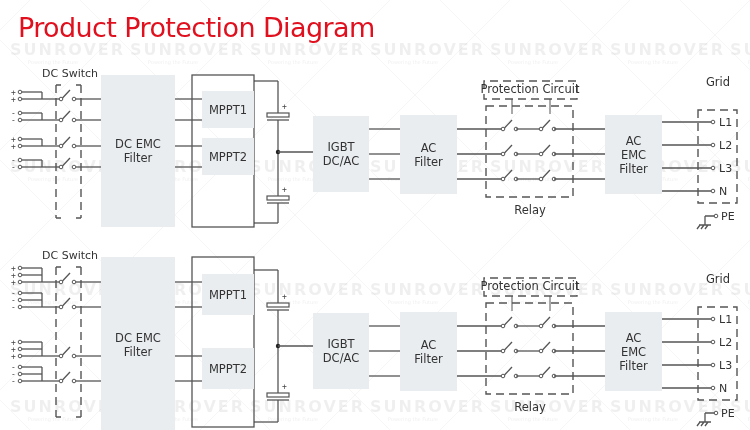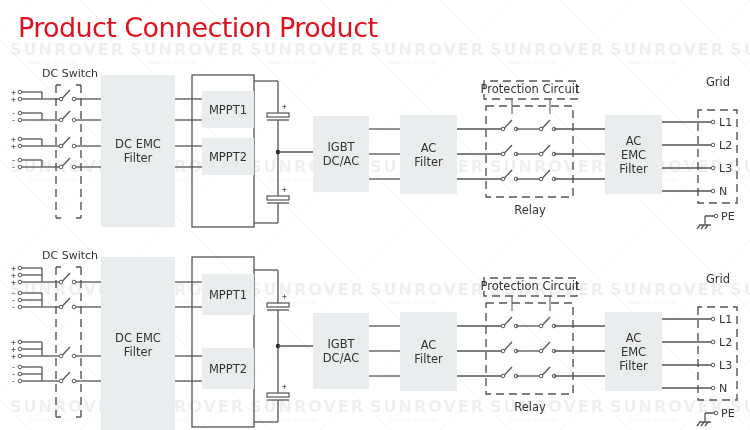--- a/index.html
+++ b/index.html
@@ -12,21 +12,21 @@
   .block{fill:#e9edf0;}
   .lbl{font-family:"DejaVu Sans",sans-serif;font-size:11px;fill:#333;}
   .blbl{font-family:"DejaVu Sans",sans-serif;font-size:11.5px;fill:#333;text-anchor:middle;}
   .pol{font-family:"DejaVu Sans Mono",monospace;font-size:8px;fill:#444;}
   .wm{font-family:"DejaVu Sans",sans-serif;font-size:16px;font-weight:bold;fill:#000;opacity:0.06;letter-spacing:2px;}
   .wms{font-family:"DejaVu Sans",sans-serif;font-size:5px;fill:#000;opacity:0.07;}
 </style>
 </head>
 <body>
 
-<div id="title">Product Connection Product</div>
+<div id="title">Product Protection Diagram</div>
 
 <svg id="canvas" width="750" height="430" viewBox="0 0 750 430" xmlns="http://www.w3.org/2000/svg">
   <g id="wm-layer">
       <text x="10" y="55" class="wm">SUNROVER</text>
       <text x="28" y="64" class="wms">Powering the Future</text>
       <text x="130" y="55" class="wm">SUNROVER</text>
       <text x="148" y="64" class="wms">Powering the Future</text>
       <text x="250" y="55" class="wm">SUNROVER</text>
       <text x="268" y="64" class="wms">Powering the Future</text>
       <text x="370" y="55" class="wm">SUNROVER</text>

